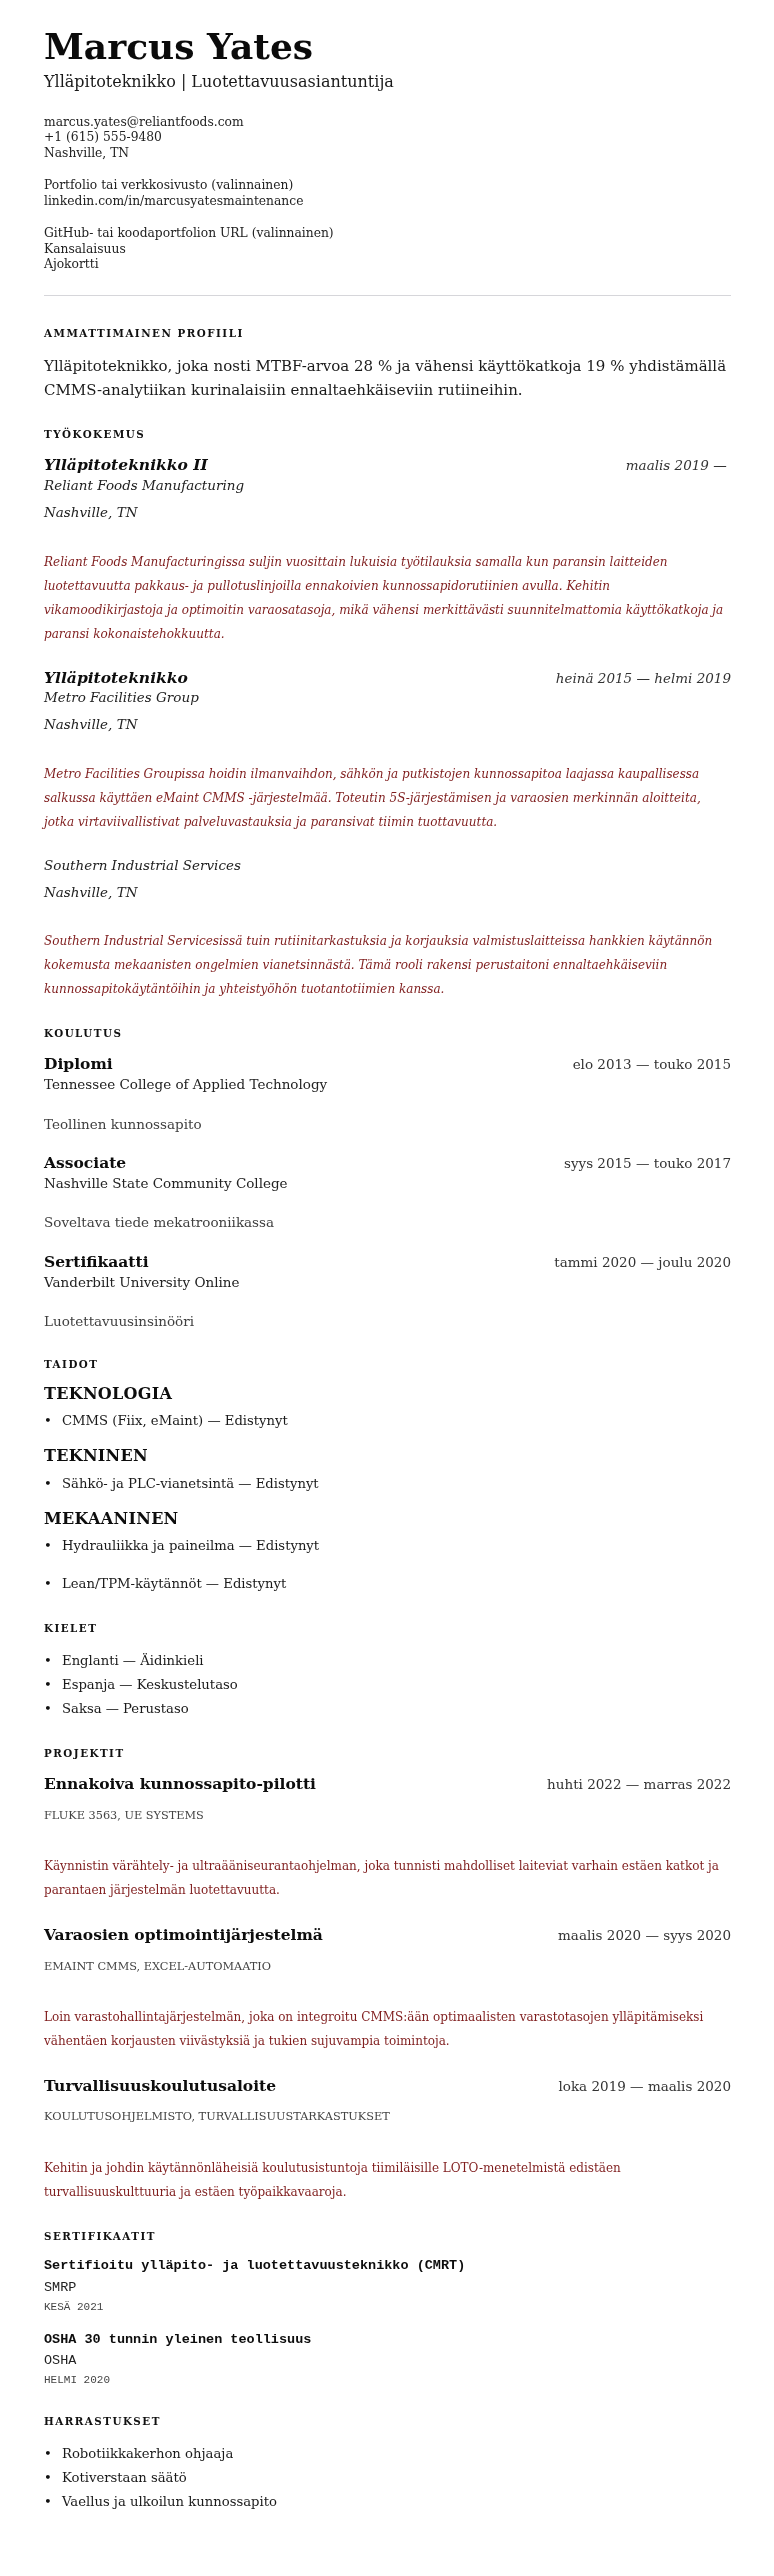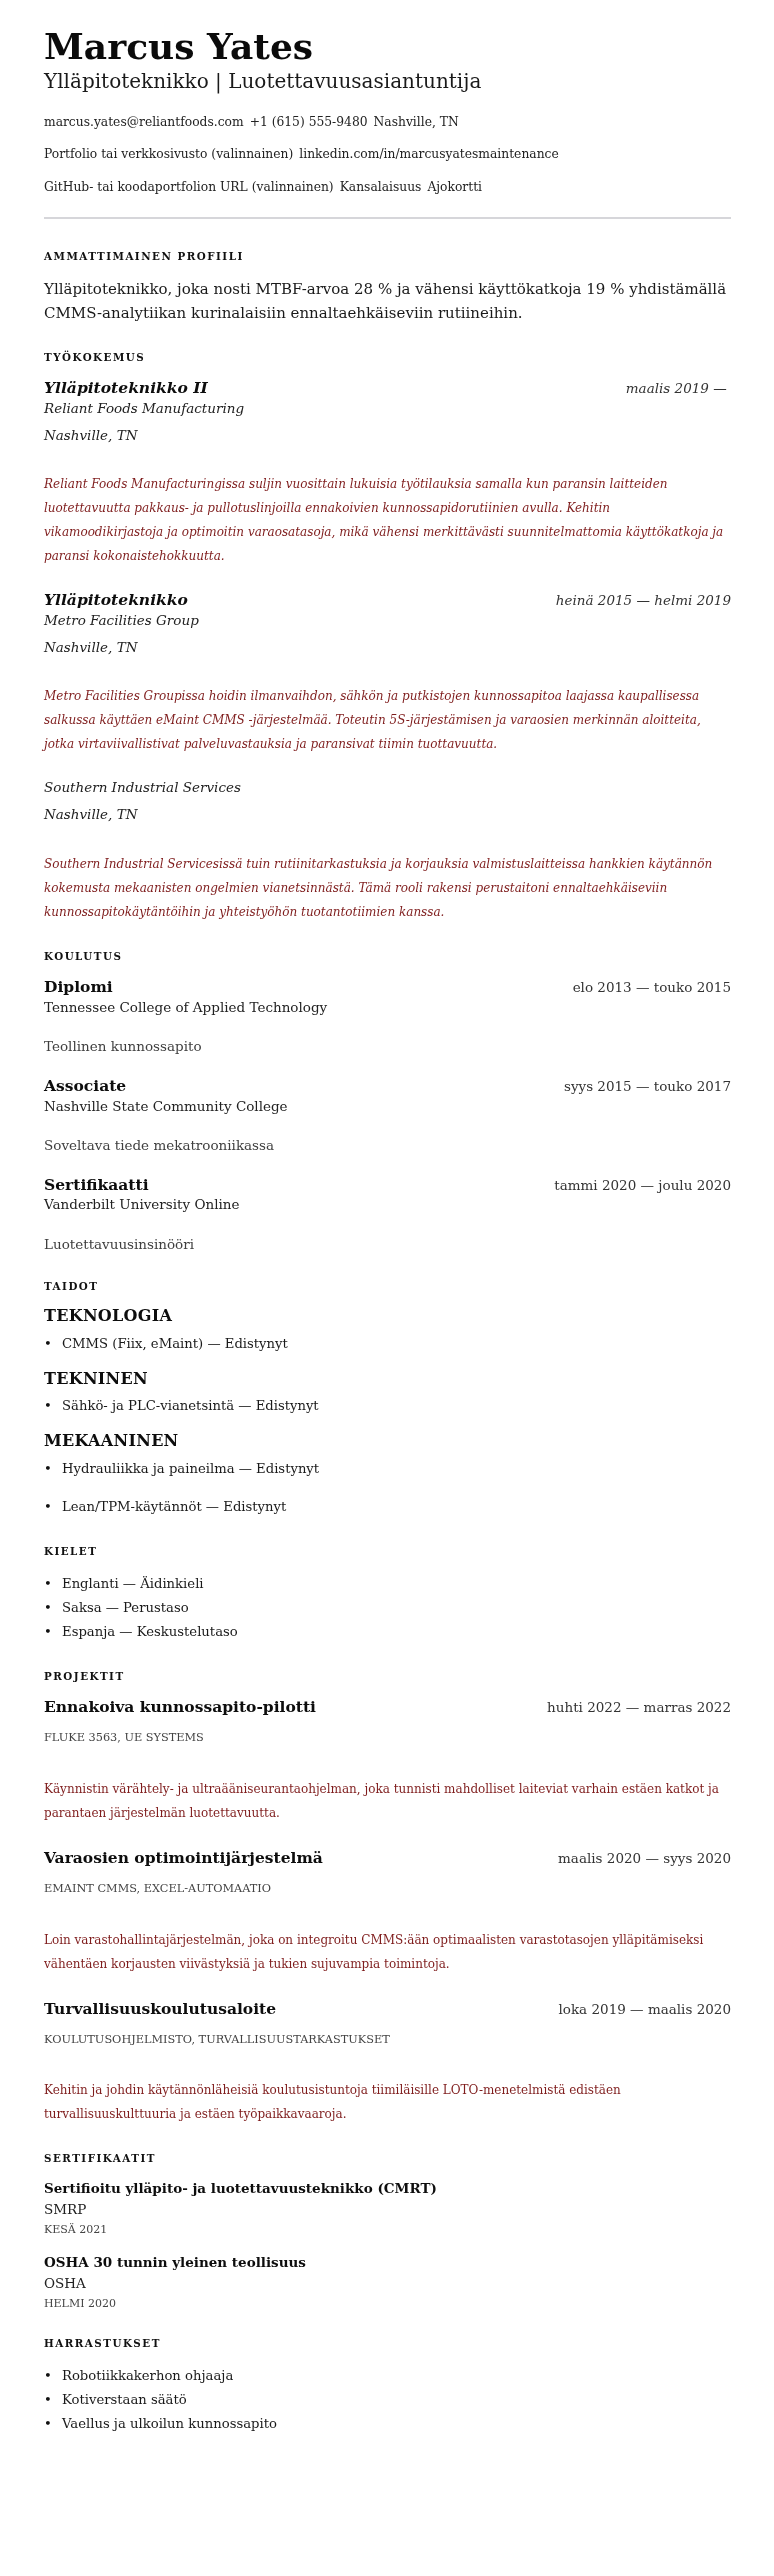--- a/index.html
+++ b/index.html
@@ -14,33 +14,34 @@
       padding: 26px 43px 26px 44px;
     }
     .name {
       font-size: 36px;
       font-weight: bold;
       line-height: 41px;
       color: #0b0b0b;
       letter-spacing: 0px;
     }
     .headline {
-      font-size: 20px;
+      font-size: 16px;
       line-height: 19.4px;
       margin-top: 5.2px;
       color: #1a1a1a;
     }
     .contact-row {
       font-size: 12.3px;
       line-height: 15.5px;
       color: #222222;
       display: flex;
       flex-wrap: wrap;
       gap: 0 6px;
       margin-top: 17px;
+      flex-direction: column;
     }
     .contact-row + .contact-row { margin-top: 17px; }
     .contact-row.first { margin-top: 23px; }
     .separator {
       height: 1.9px;
       background: #d6d6da;
       margin-top: 22px;
       margin-bottom: 31px;
     }
     .section-title {
@@ -130,21 +131,21 @@
     }
     .proj-tech {
       font-size: 11.3px;
       line-height: 15.5px;
       color: #444444;
       text-transform: uppercase;
       margin-top: 14px;
     }
     .proj-entry .entry-desc { margin-top: 31px; }
     .proj-entry { margin-bottom: 23px; }
-    .cert-entry { margin-bottom: 15.5px; }
+    .cert-entry { margin-bottom: 15.5px; font-family: Liberation Mono, monospace; }
     .cert-title {
       font-size: 13.5px;
       font-weight: bold;
       line-height: 18px;
       color: #0d0d0d;
     }
     .cert-issuer {
       font-size: 13.5px;
       line-height: 19.4px;
       color: #222222;
@@ -276,22 +277,22 @@
       <ul class="bullets">
         <li>Lean/TPM-käytännöt — Edistynyt</li>
       </ul>
     </div>
   </section>
 
   <section class="section">
     <h2 class="section-title">Kielet</h2>
     <ul class="bullets">
       <li>Englanti — Äidinkieli</li>
+      <li>Espanja — Keskustelutaso</li>
       <li>Saksa — Perustaso</li>
-      <li>Espanja — Keskustelutaso</li>
     </ul>
   </section>
 
   <section class="section">
     <h2 class="section-title">Projektit</h2>
 
     <div class="proj-entry">
       <div class="entry-head">
         <div class="entry-title">Ennakoiva kunnossapito-pilotti</div>
         <div class="entry-date">huhti 2022 — marras 2022</div>

